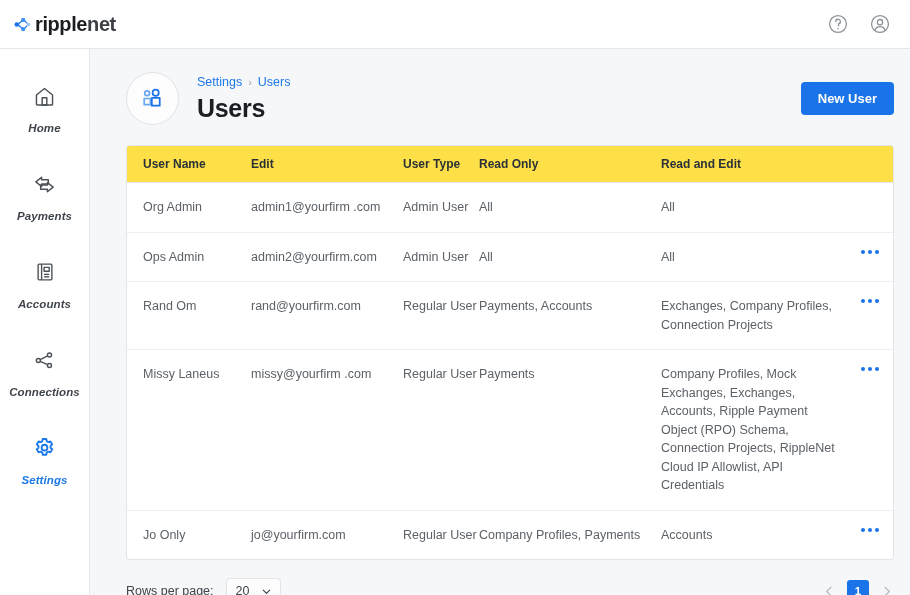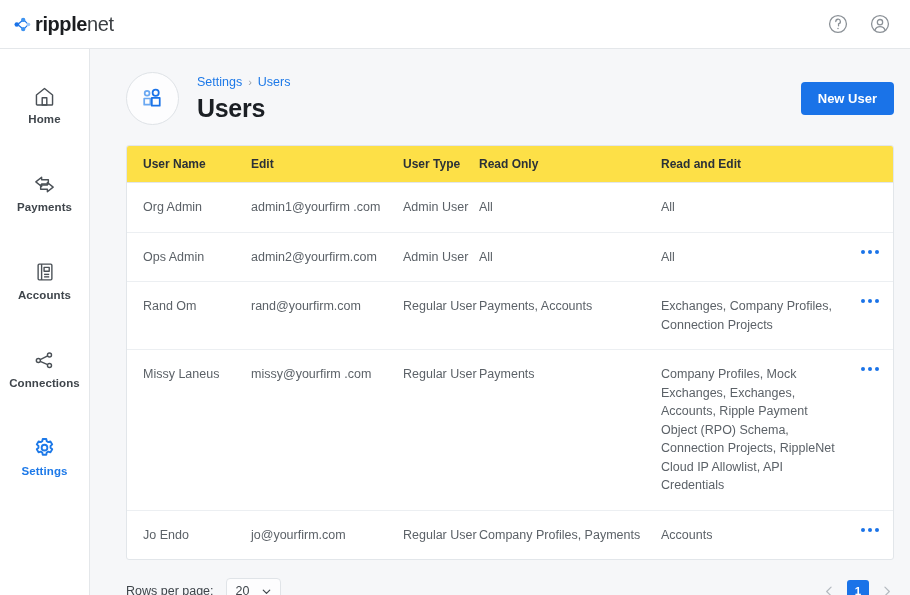--- a/index.html
+++ b/index.html
@@ -18,41 +18,41 @@
     width: 910px; height: 49px;
     background: #ffffff;
     border-bottom: 1px solid #e4e7ea;
     display: flex; align-items: center;
     z-index: 5;
   }
   .logo-wrap { display: flex; align-items: center; margin-left: 14px; gap: 3px; }
   .logo-mark { width: 17px; height: 17px; margin-right: 1px; }
   .logo-text { font-size: 20px; letter-spacing: -0.4px; }
   .logo-text .b { font-weight: bold; color: #1b1d20; }
-  .logo-text .n { font-weight: 400; color: #3c4044; }
+  .logo-text .n { font-weight: 700; color: #3c4044; }
   .topbar-actions { margin-left: auto; display: flex; align-items: center; gap: 20px; margin-right: 19px; }
   .tb-icon { width: 22px; height: 22px; color: #8b9197; cursor: pointer; }
 
   
   .sidebar {
     position: absolute; top: 49px; left: 0;
     width: 90px; height: 546px;
     background: #ffffff;
     border-right: 1px solid #e4e7ea;
     padding-top: 30px;
     z-index: 4;
   }
   .nav-item {
     display: flex; flex-direction: column; align-items: center;
     height: 88px; cursor: pointer; text-decoration: none;
   }
   .nav-icon { height: 34px; display: flex; align-items: center; justify-content: center; color: #4a5056; }
   .nav-label {
-    font-size: 11.5px; font-weight: bold;
-    color: #3f454b; letter-spacing: 0.1px;
+    margin-top: 9px; font-size: 11.5px; font-weight: bold;
+    color: #3f454b; letter-spacing: 0.1px; font-style: italic;
   }
   .nav-item.active .nav-icon { color: #1d79e8; }
   .nav-item.active .nav-label { color: #1d79e8; }
 
   
   .main {
     position: absolute; top: 49px; left: 90px;
     width: 820px; height: 546px;
     background: #f6f7f9;
     overflow: hidden;
@@ -315,21 +315,21 @@
           <td class="c6">
             <div class="dots">
                 <span></span>
                 <span></span>
                 <span></span>
               </div>
           </td>
         </tr>
 
         <tr>
-          <td class="c1">Jo Endo</td>
+          <td class="c1">Jo Only</td>
           <td class="c2">jo@yourfirm.com</td>
           <td class="c3">Regular User</td>
           <td class="c4">Company Profiles, Payments</td>
           <td class="c5">Accounts</td>
           <td class="c6">
             <div class="dots">
                 <span></span>
                 <span></span>
                 <span></span>
               </div>

